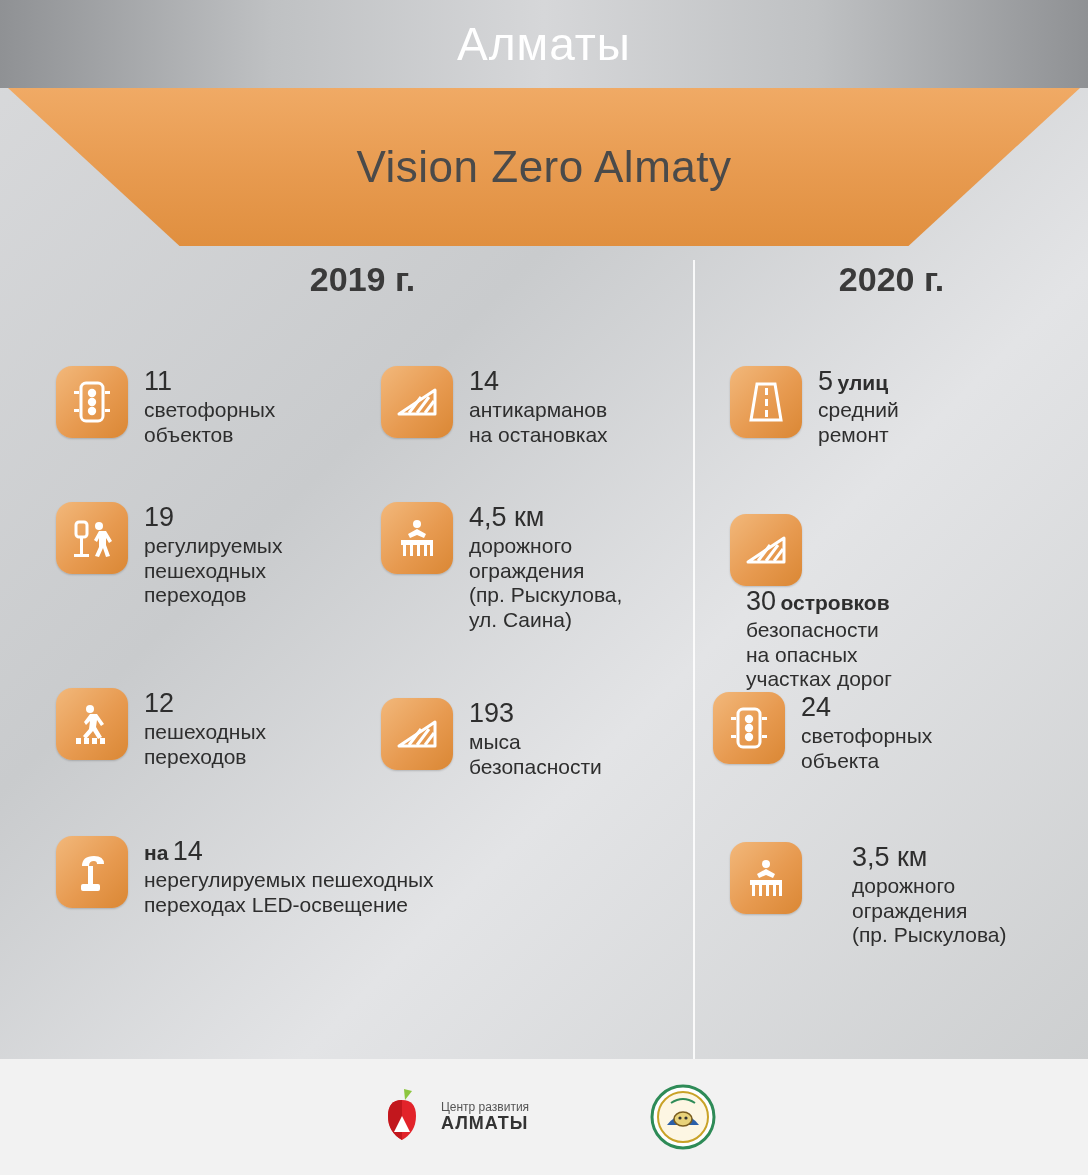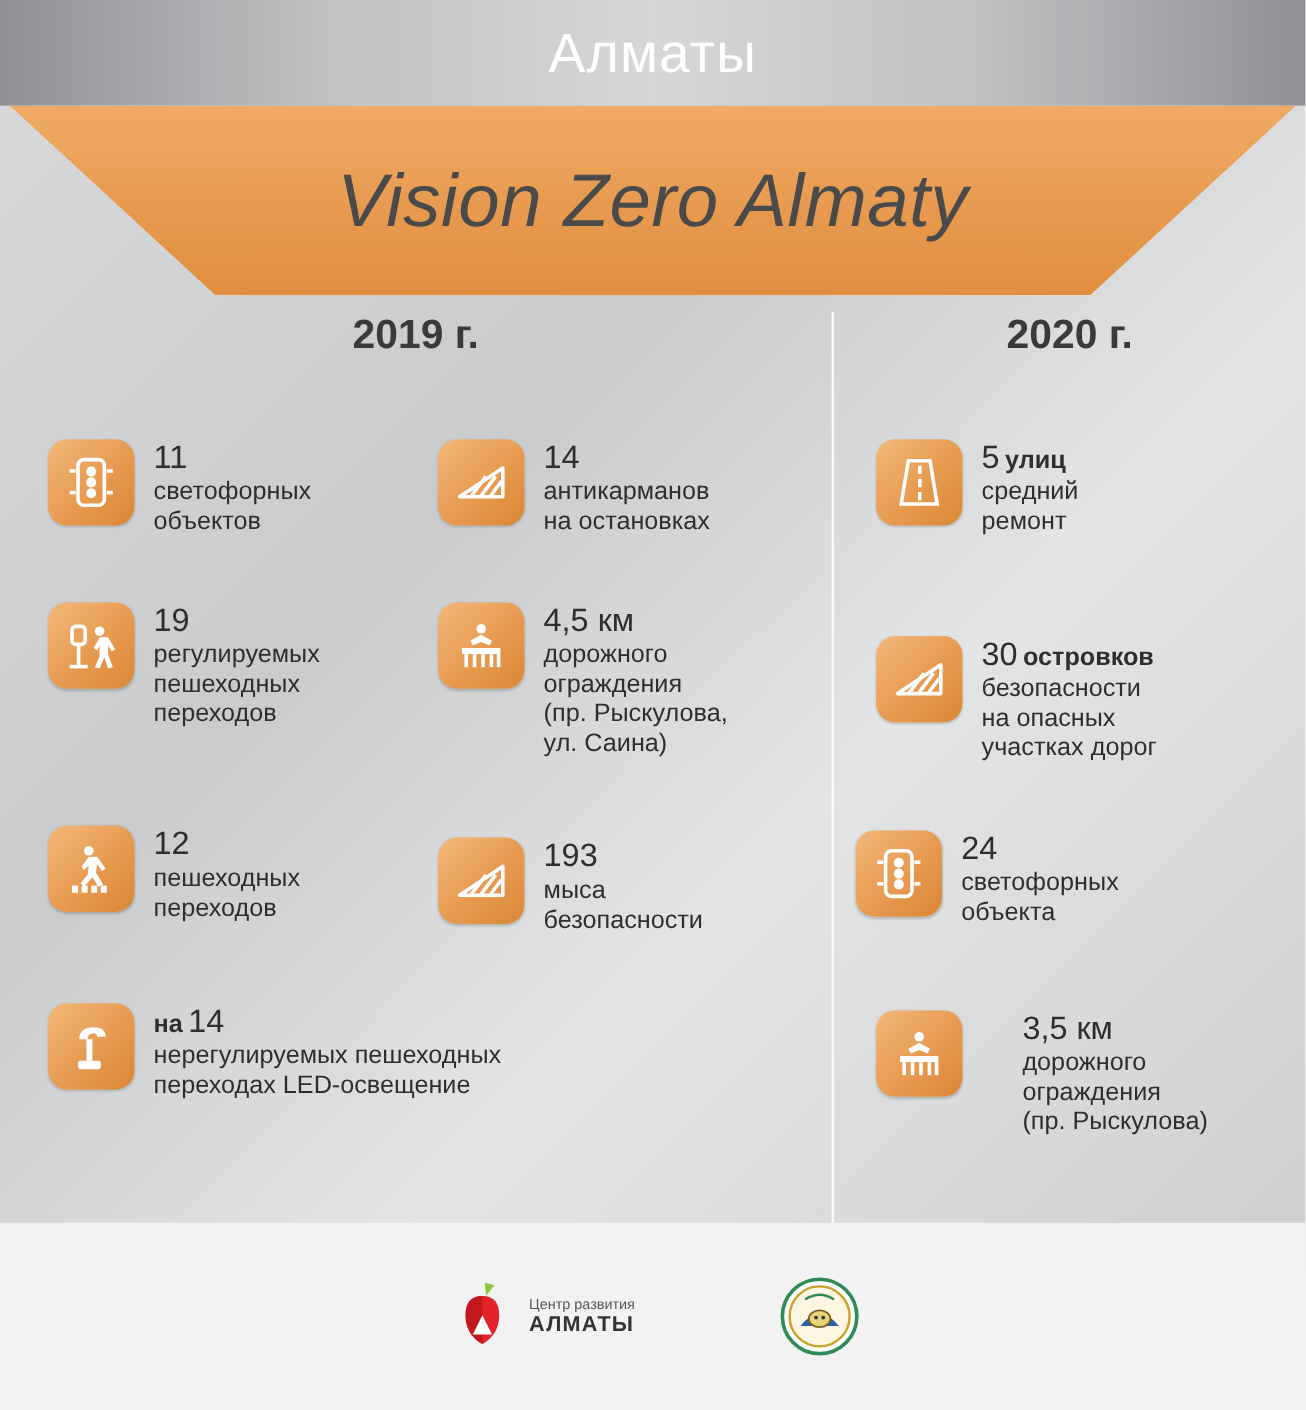--- a/index.html
+++ b/index.html
@@ -29,32 +29,32 @@
   .banner-wrap {
     position: absolute; top: 88px; left: 0; width: 1088px; height: 160px;
   }
   .banner {
     position: absolute; top: 0; left: 8px; width: 1072px; height: 158px;
     background: linear-gradient(180deg, #f0aa65 0%, #e79a4f 55%, #e08f3f 100%);
     clip-path: polygon(0 0, 100% 0, 84% 100%, 16% 100%);
     display: flex; align-items: center; justify-content: center;
   }
   .banner .title {
-    font-size: 62px; color: #4a4a4a; font-weight: 400; letter-spacing: 0.5px; font-style: italic;
+    font-size: 44px; color: #4a4a4a; font-weight: 400; letter-spacing: 0.5px;
   }
 
   
   .content {
     position: absolute; top: 250px; left: 0; width: 1088px; height: 805px;
   }
   .divider {
     position: absolute; left: 693px; top: 10px; width: 2px; height: 800px;
     background: #ffffff; opacity: 0.85;
   }
-  .col-left  { position: absolute; left: 0;   top: 0; width: 693px; height: 805px; }
+  .col-left  { position: absolute; left: 16px;   top: 0; width: 693px; height: 805px; }
   .col-right { position: absolute; left: 695px; top: 0; width: 393px; height: 805px; }
 
   .year {
     text-align: center; font-size: 34px; font-weight: bold; color: #3a3a3a;
     margin-top: 10px;
   }
   .col-left .year { width: 693px; }
   .col-right .year { width: 393px; }
 
   
@@ -67,21 +67,21 @@
   }
   .icon svg { display: block; }
   .txt { margin-left: 16px; color: #2e2e2e; line-height: 1.18; }
   .txt .num { font-size: 27px; font-weight: normal; display: block; }
   .txt .num.inline { display: inline; }
   .txt .lbl { font-size: 21px; display: block; }
   .txt .pre { font-size: 21px; font-weight: bold; }
 
   
   .footer {
-    position: absolute; left: 0; bottom: 0; width: 1088px; height: 156px;
+    position: absolute; left: 0; bottom: 0; width: 1088px; height: 116px;
     background: #f2f2f2;
     display: flex; align-items: center; justify-content: center; gap: 120px;
   }
   .logo { display: flex; align-items: center; }
   .logo-text { margin-left: 8px; line-height: 1.1; }
   .logo-text .l1 { font-size: 12px; color: #555; display:block; }
   .logo-text .l2 { font-size: 18px; color: #333; font-weight: bold; letter-spacing: 1px; display:block;}
 </style>
 </head>
 <body>
@@ -252,21 +252,21 @@
               </g>
             </svg>
         </span>
         <span class="txt">
           <span><span class="num inline">5</span> <span class="pre">улиц</span></span>
           <span class="lbl" style="white-space:pre-line">средний
 ремонт</span>
         </span>
       </div>
 
-      <div class="item" style="left:35px; top:280px; width:340px;">
+      <div class="item" style="left:35px; top:264px; width:340px;flex-direction:column;">
         <span class="icon">
           <svg width="44" height="36" viewBox="0 0 44 36">
               <path d="M4 30 L40 6 L40 30 Z" fill="none" stroke="#fff" stroke-width="3" stroke-linejoin="round"></path>
               <g stroke="#fff" stroke-width="3">
                 <line x1="14" y1="29" x2="26" y2="13"></line>
                 <line x1="22" y1="29" x2="34" y2="13"></line>
                 <line x1="30" y1="29" x2="39" y2="17"></line>
               </g>
             </svg>
         </span>

